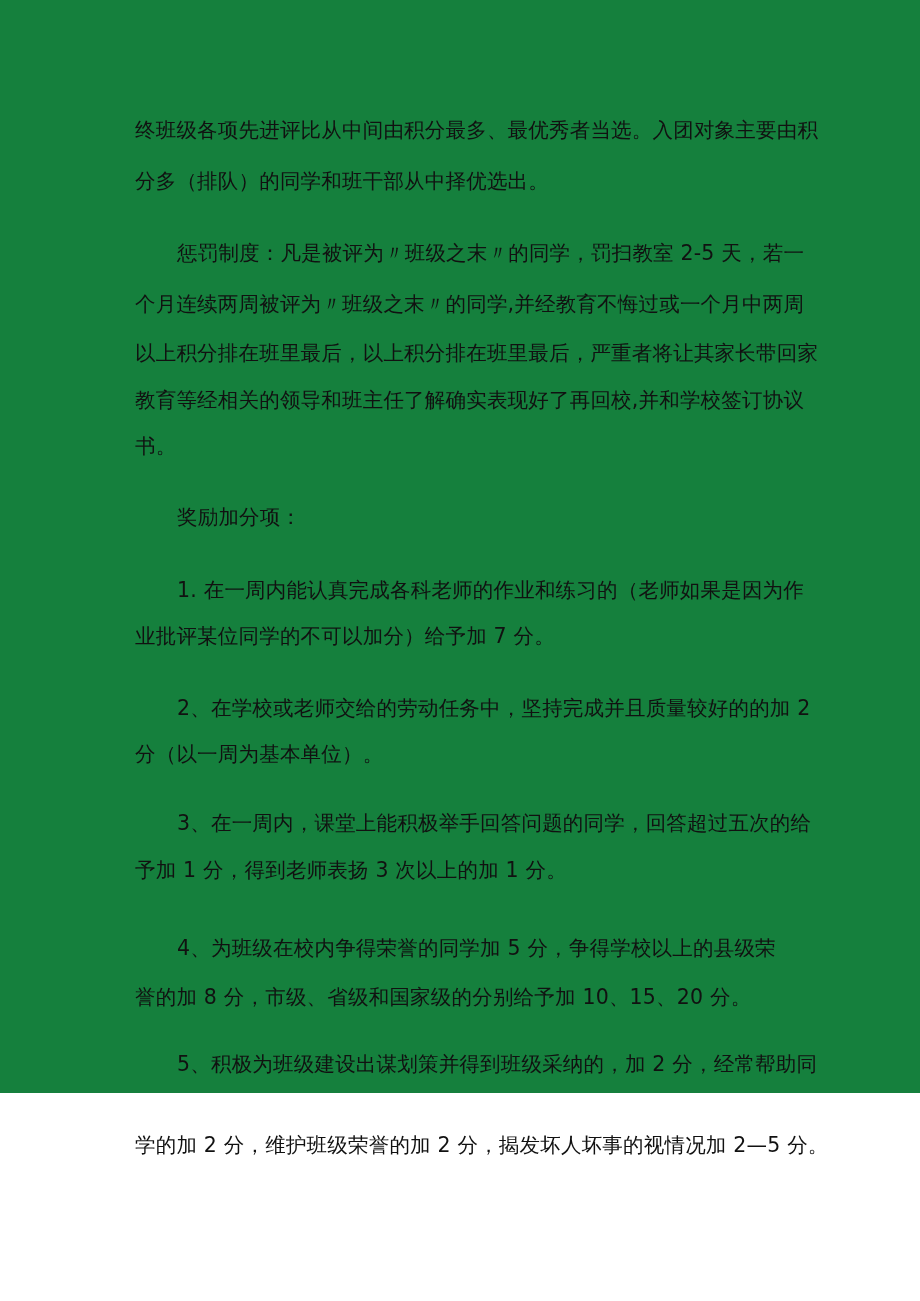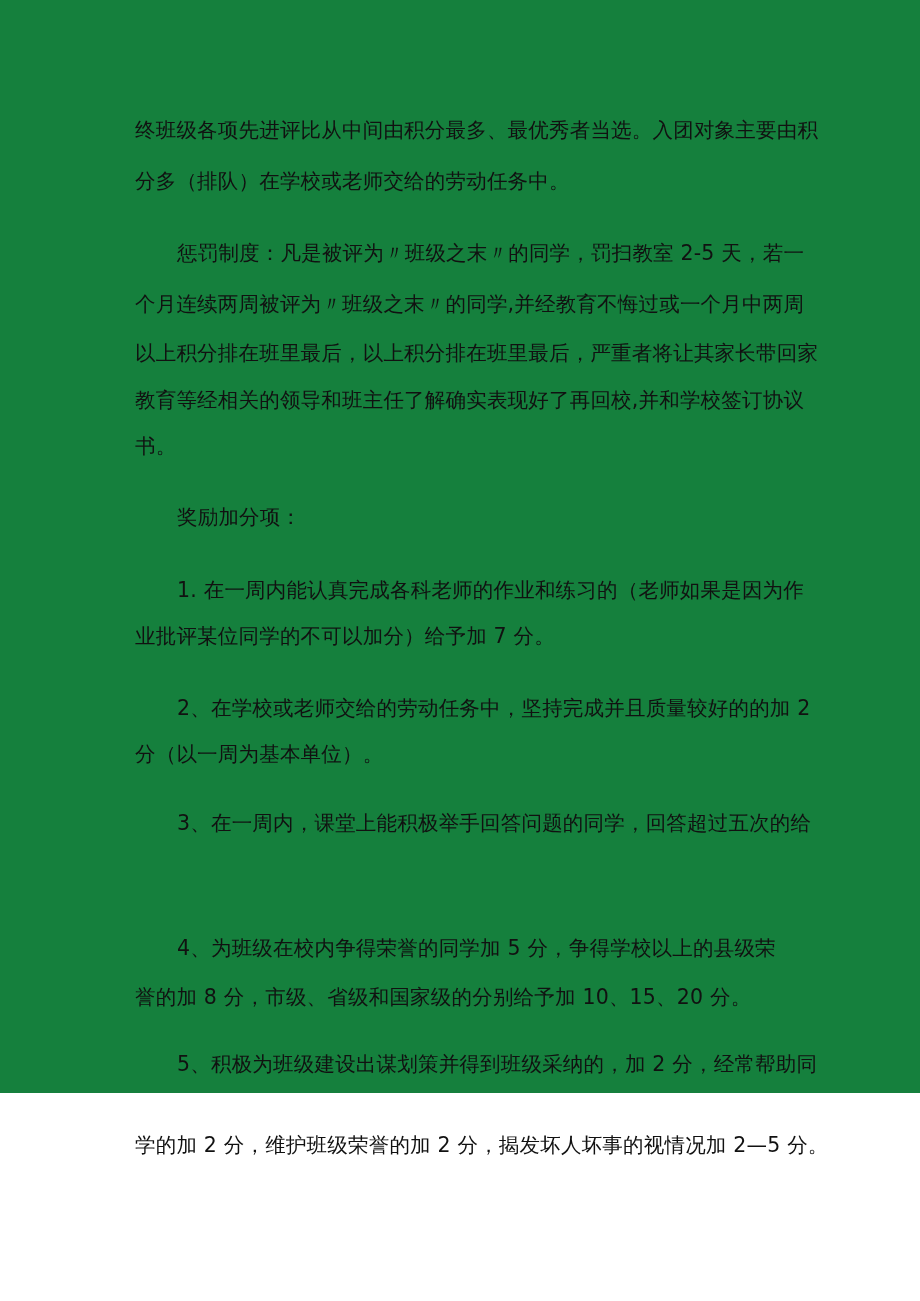--- a/index.html
+++ b/index.html
@@ -33,37 +33,38 @@
       letter-spacing: 0.2px;
     }
     .indent { left: 177px; }
   </style>
 </head>
 <body>
 
 <div class="page">
 
   <div class="line" style="top:118px;">终班级各项先进评比从中间由积分最多、最优秀者当选。入团对象主要由积</div>
-  <div class="line" style="top:169px;">分多（排队）在学校或老师交给的劳动任务中。</div>
+  <div class="line" style="top:169px;">分多（排队）的同学和班干部从中择优选出。</div>
 
   <div class="line indent" style="top:241px;">惩罚制度：凡是被评为〃班级之末〃的同学，罚扫教室 2-5 天，若一</div>
   <div class="line" style="top:292px;">个月连续两周被评为〃班级之末〃的同学,并经教育不悔过或一个月中两周</div>
   <div class="line" style="top:341px;">以上积分排在班里最后，以上积分排在班里最后，严重者将让其家长带回家</div>
   <div class="line" style="top:388px;">教育等经相关的领导和班主任了解确实表现好了再回校,并和学校签订协议</div>
   <div class="line" style="top:434px;">书。</div>
 
   <div class="line indent" style="top:505px;text-align:right;">奖励加分项：</div>
 
   <div class="line indent" style="top:578px;">1. 在一周内能认真完成各科老师的作业和练习的（老师如果是因为作</div>
   <div class="line" style="top:624px;">业批评某位同学的不可以加分）给予加 7 分。</div>
 
   <div class="line indent" style="top:696px;">2、在学校或老师交给的劳动任务中，坚持完成并且质量较好的的加 2</div>
   <div class="line" style="top:742px;">分（以一周为基本单位）。</div>
 
   <div class="line indent" style="top:811px;">3、在一周内，课堂上能积极举手回答问题的同学，回答超过五次的给</div>
+  <div class="line" style="top:858px;">予加 1 分，得到老师表扬 3 次以上的加 1 分。</div>
 
   <div class="line indent" style="top:936px;">4、为班级在校内争得荣誉的同学加 5 分，争得学校以上的县级荣</div>
   <div class="line" style="top:985px;">誉的加 8 分，市级、省级和国家级的分别给予加 10、15、20 分。</div>
 
   <div class="line indent" style="top:1052px;">5、积极为班级建设出谋划策并得到班级采纳的，加 2 分，经常帮助同</div>
   <div class="line" style="top:1099px;margin-top:34px;">学的加 2 分，维护班级荣誉的加 2 分，揭发坏人坏事的视情况加 2—5 分。</div>
 
 </div>
 
 </body></html>

